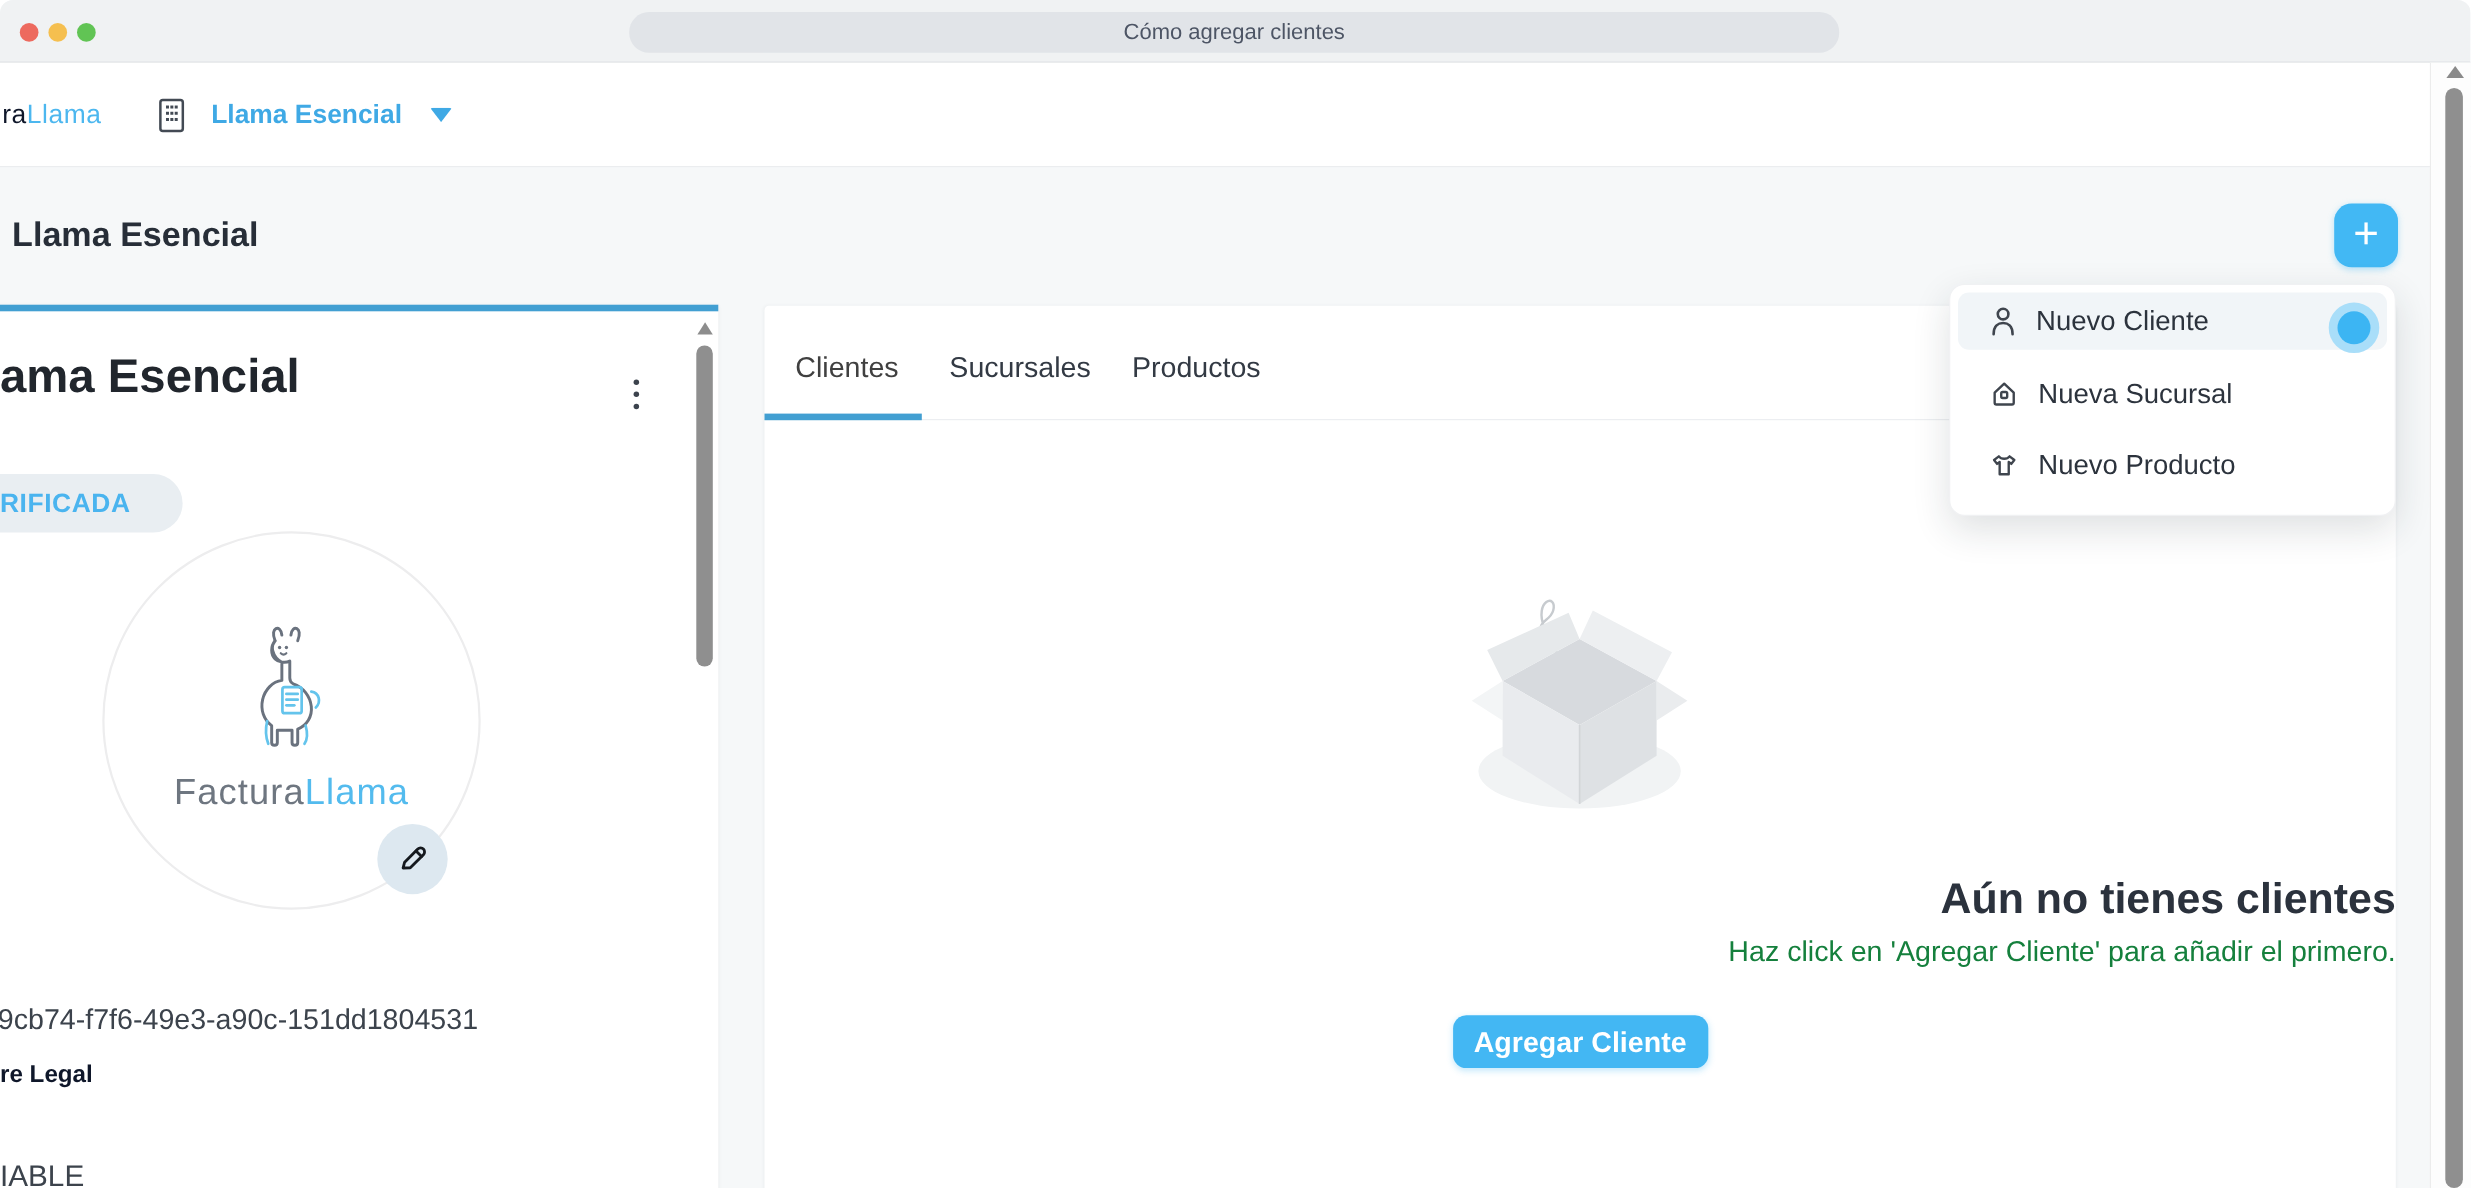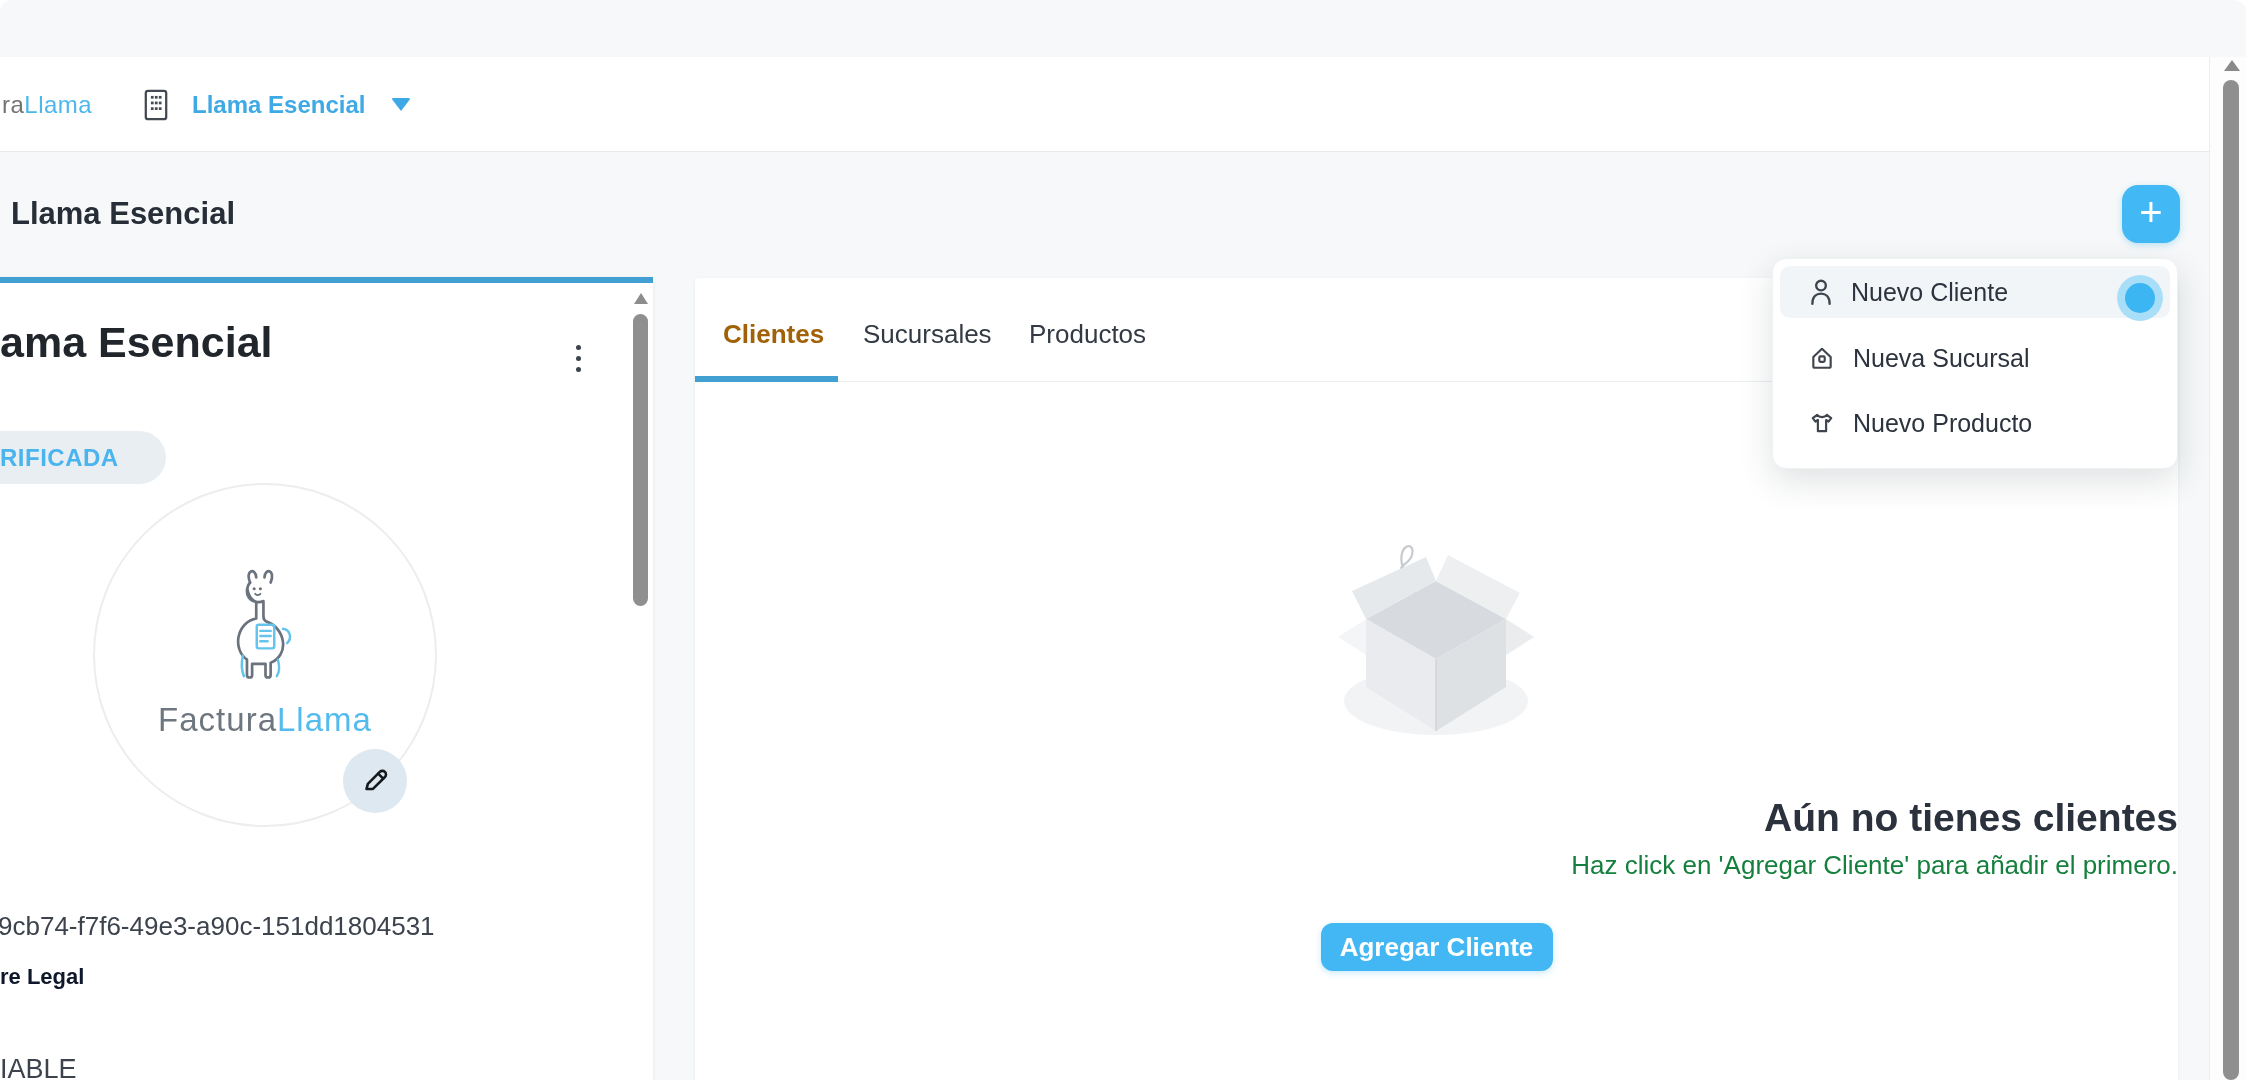--- a/index.html
+++ b/index.html
@@ -40,21 +40,21 @@
     position:absolute; left:2223px; top:80px; width:16px; height:1000px;
     background:#8f8f8f; border-radius:8px;
   }
 
   
   .navbar {
     position:absolute; left:0; top:57px; width:2246px; height:95px;
     background:#ffffff; border-bottom:1px solid #e9ebee;
   }
   .nav-logo { position:absolute; left:2px; top:0; height:95px; display:flex; align-items:center; font-size:24px; letter-spacing:0.5px; cursor:pointer; }
-  .nav-logo .lg-gray { color:#737373; }
+  .nav-logo .lg-gray { color:#0f172a; }
   .nav-logo .lg-blue { color:#4cb7ef; }
   .nav-company { position:absolute; left:142px; top:0; height:95px; display:flex; align-items:center; gap:22px; cursor:pointer; }
   .nav-company .bldg { display:flex; color:#434a54; }
   .nav-company .cname { font-size:24px; font-weight:bold; color:#3fa9e5; }
   .caret-down {
     width:0; height:0; margin-left:4px;
     border-left:10px solid transparent; border-right:10px solid transparent;
     border-top:13px solid #3fa9e5; border-radius:3px;
   }
 
@@ -110,21 +110,21 @@
     background:#8f8f8f; border-radius:8px;
   }
 
   
   .right-card {
     position:absolute; left:695px; top:278px; width:1483px; height:820px;
     background:#ffffff; border-radius:4px;
     box-shadow:0 1px 4px rgba(40,50,60,0.06);
   }
   .tab { position:absolute; top:36px; height:40px; line-height:40px; font-size:26px; color:#333a44; cursor:pointer; white-space:nowrap; }
-  .tab.active { color:#a16207; font-weight:bold; }
+  .tab.active { color:#404040; font-weight:normal; }
   .tab-1 { left:28px; } .tab-2 { left:168px; } .tab-3 { left:334px; }
   .tabs-divider { position:absolute; left:0; top:103px; width:1483px; height:1px; background:#eaedf0; }
   .tab-underline { position:absolute; left:0; top:98px; width:143px; height:6px; background:#429fd2; }
   .empty-box { position:absolute; left:635px; top:263px; }
   .empty-title { position:absolute; left:0; top:518px; width:1483px; text-align:right; font-size:39px; font-weight:bold; color:#2b323d; }
   .empty-subtitle { position:absolute; left:0; top:572px; width:1483px; text-align:right; font-size:26px; color:#15803d; }
   .empty-cta {
     position:absolute; left:50%; margin-left:-116px; top:645px; width:232px; height:48px;
     background:#43b7f3; border:none; border-radius:12px; cursor:pointer;
     color:#ffffff; font-size:26px; font-weight:bold; font-family:inherit;
@@ -150,20 +150,28 @@
   .cursor-core {
     position:absolute; left:352px; top:24px; width:30px; height:30px;
     border-radius:50%; background:#3cb5f3;
   }
 </style>
 </head>
 <body>
 
 <div id="screen">
 
+  <div class="titlebar">
+    <span class="traffic t-red"></span>
+    <span class="traffic t-yellow"></span>
+    <span class="traffic t-green"></span>
+    <div class="title-pill">
+      <span>Cómo agregar clientes</span>
+    </div>
+  </div>
 
   <div class="navbar">
     <div class="nav-logo">
       <span class="lg-gray">ra</span>
         <span class="lg-blue">Llama</span>
     </div>
     <div class="nav-company">
       <span class="bldg">
         <svg width="28" height="34" viewBox="0 0 24 30" fill="none" stroke="#434a54" stroke-width="2">
           <rect x="3" y="2.5" width="18" height="25" rx="2"></rect>

